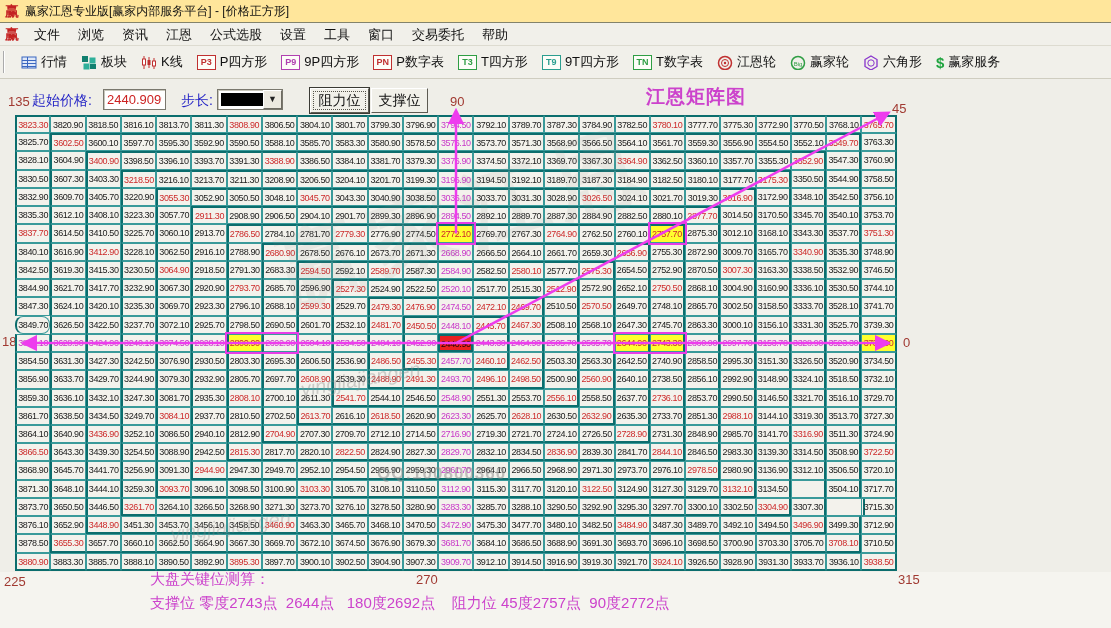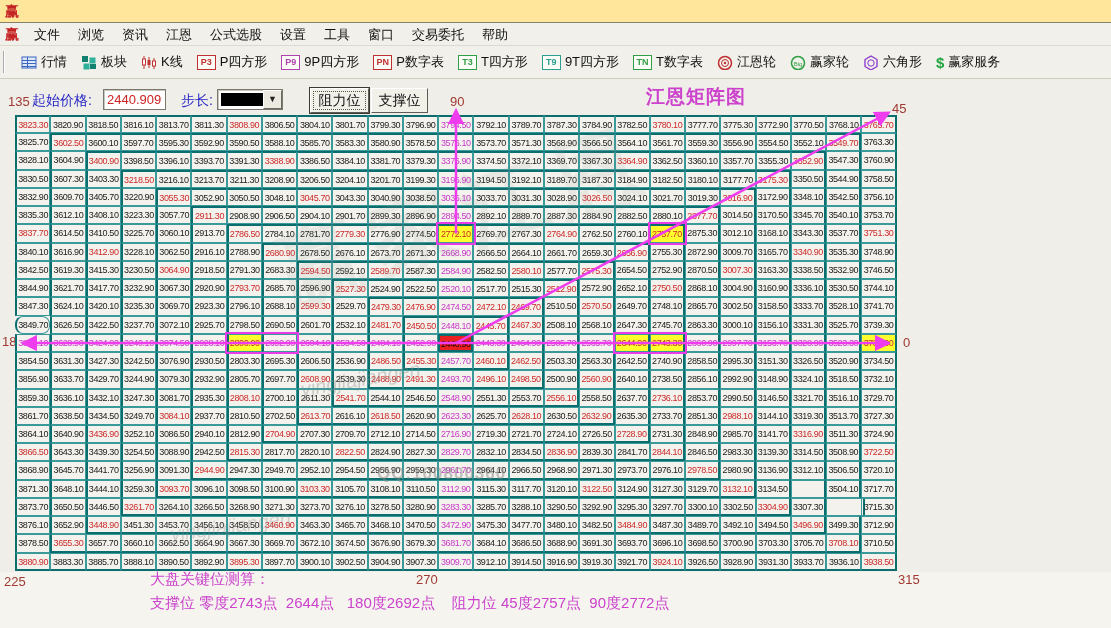--- a/index.html
+++ b/index.html
@@ -54,20 +54,21 @@
   #bottom-strip{position:absolute;left:0;top:572px;width:100%;height:56px;background:#f5f4ef;}
   .footer-line{position:absolute;font-size:15px;color:#cc42cc;white-space:pre;}
 </style>
 </head>
 <body>
 
 <div id="window">
 
   <div id="titlebar">
     <span class="app-logo">赢</span>
+    <span id="title-text">赢家江恩专业版[赢家内部服务平台] - [价格正方形]</span>
   </div>
 
   <div id="menubar">
     <span class="app-logo">赢</span>
     <span id="menu-items"><span class="menu-item">文件</span><span class="menu-item">浏览</span><span class="menu-item">资讯</span><span class="menu-item">江恩</span><span class="menu-item">公式选股</span><span class="menu-item">设置</span><span class="menu-item">工具</span><span class="menu-item">窗口</span><span class="menu-item">交易委托</span><span class="menu-item">帮助</span></span>
   </div>
 
   <div id="toolbar">
     <span class="tb-grip"></span>
     <span id="toolbar-items" style="display:flex;align-items:center;">

